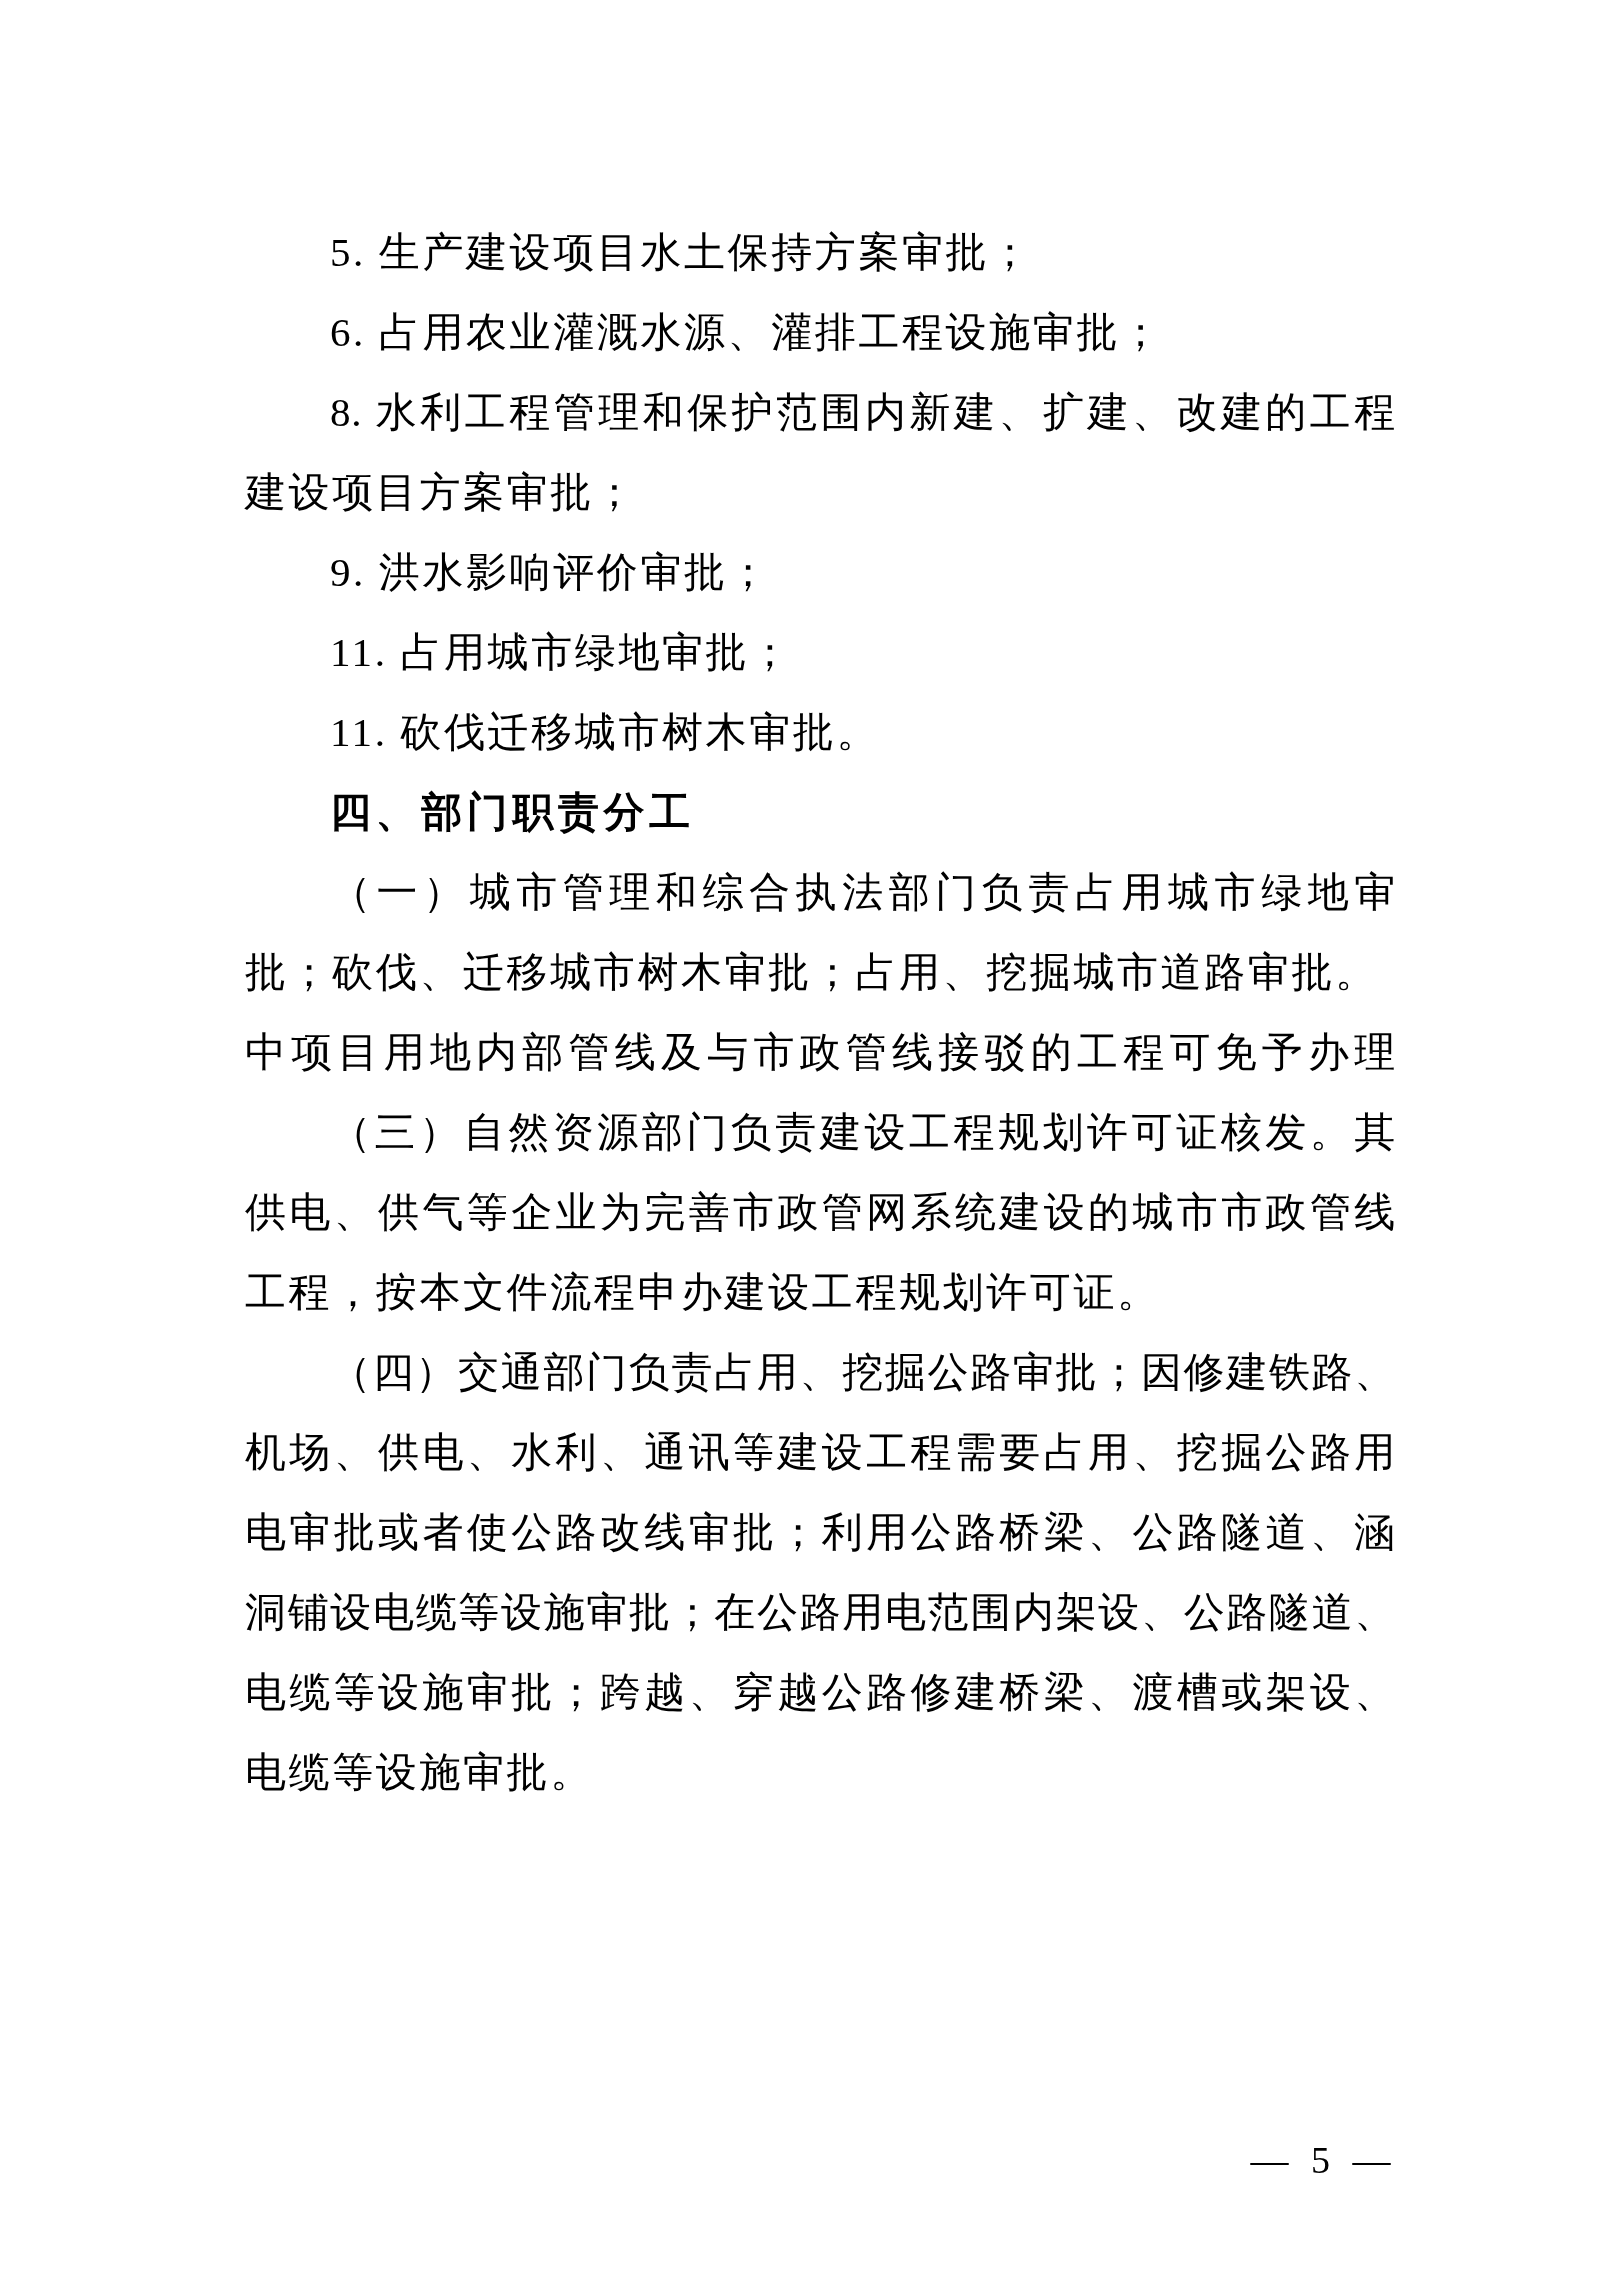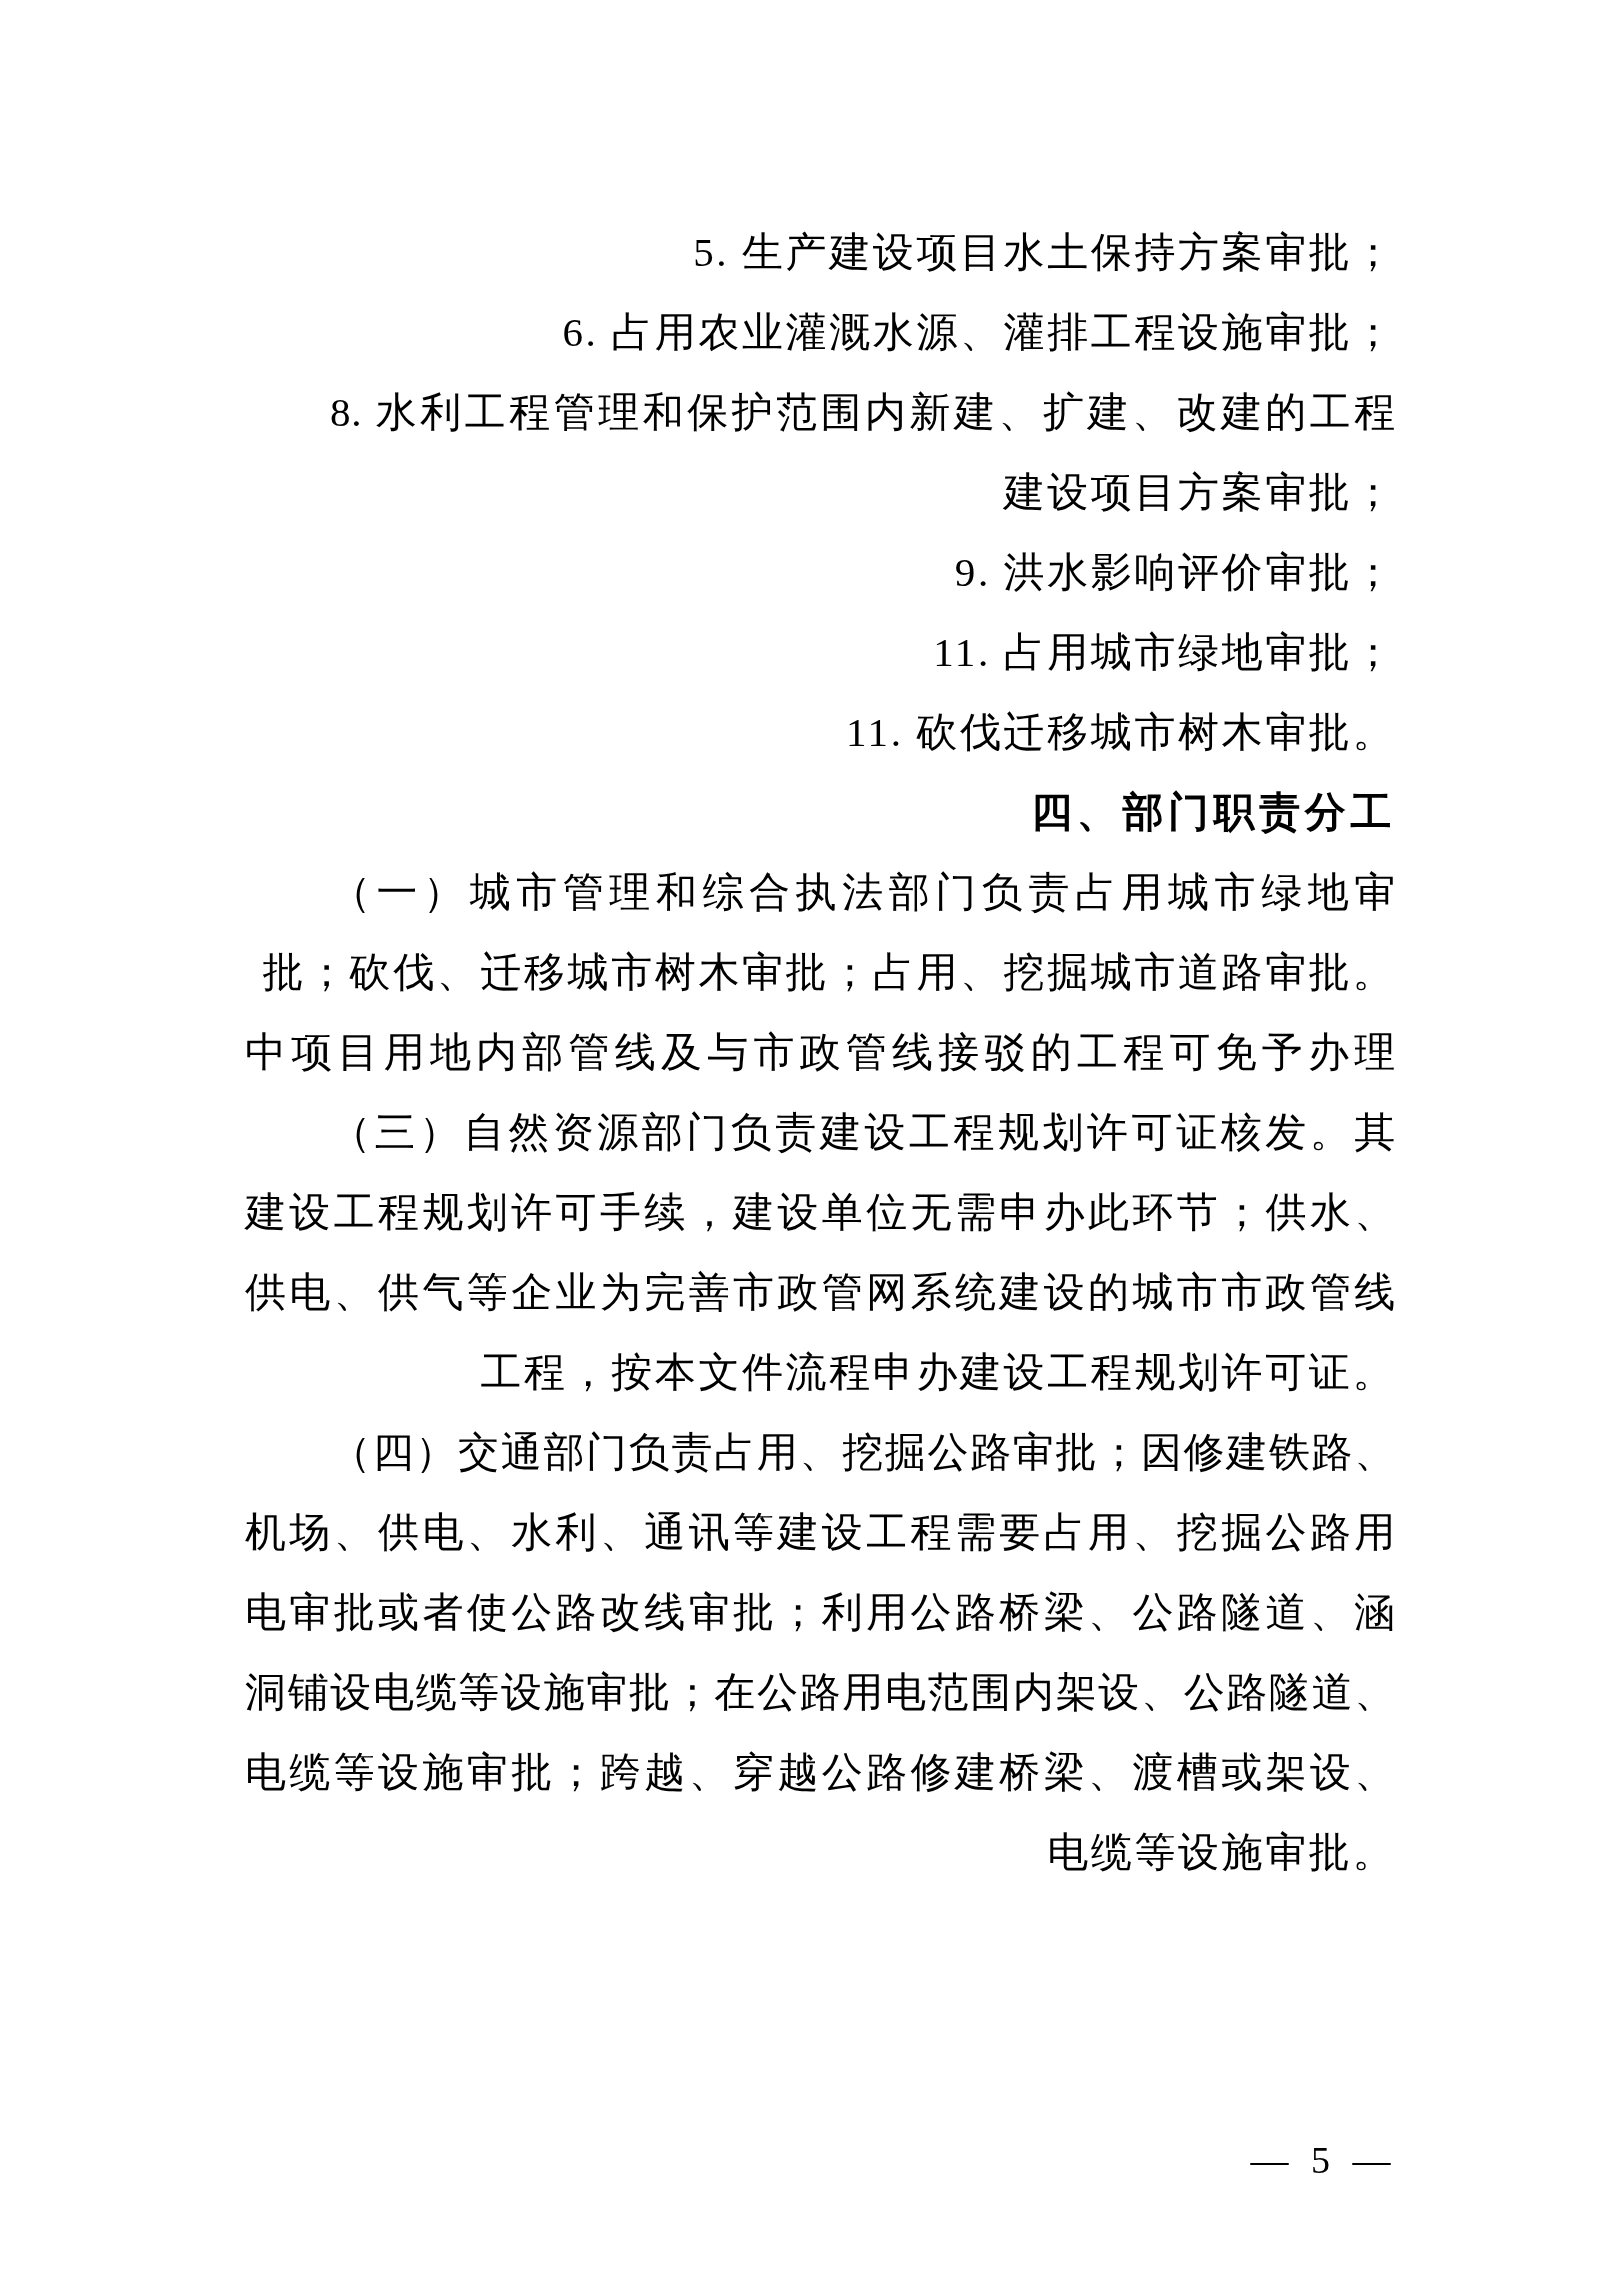--- a/index.html
+++ b/index.html
@@ -23,21 +23,21 @@
     width: 1151px;
   }
   .ln {
     margin: 0;
     padding: 0;
     height: 80px;
     line-height: 80px;
     font-size: 41px;
     letter-spacing: 2.6px;
     white-space: nowrap;
-    text-align: right;
+    text-align: left;
   }
   .ln.fill {
     white-space: normal;
     text-align: justify;
     text-align-last: justify;
     letter-spacing: 0.7px;
   }
   .ln.ind {
     padding-left: 85px;
   }
@@ -67,21 +67,20 @@
     <p class="ln ind fill">8. 水利工程管理和保护范围内新建、扩建、改建的工程</p>
     <p class="ln">建设项目方案审批；</p>
     <p class="ln ind">9. 洪水影响评价审批；</p>
     <p class="ln ind">11. 占用城市绿地审批；</p>
     <p class="ln ind">11. 砍伐迁移城市树木审批。</p>
     <p class="ln ind hd">四、部门职责分工</p>
     <p class="ln ind fill">（一）城市管理和综合执法部门负责占用城市绿地审</p>
     <p class="ln">批；砍伐、迁移城市树木审批；占用、挖掘城市道路审批。</p>
     <p class="ln fill">中项目用地内部管线及与市政管线接驳的工程可免予办理</p>
     <p class="ln ind fill">（三）自然资源部门负责建设工程规划许可证核发。其</p>
-    <p class="ln fill">建设工程规划许可手续，建设单位无需申办此环节；供水、</p>
     <p class="ln fill">供电、供气等企业为完善市政管网系统建设的城市市政管线</p>
     <p class="ln">工程，按本文件流程申办建设工程规划许可证。</p>
     <p class="ln ind fill">（四）交通部门负责占用、挖掘公路审批；因修建铁路、</p>
     <p class="ln fill">机场、供电、水利、通讯等建设工程需要占用、挖掘公路用</p>
     <p class="ln fill">电审批或者使公路改线审批；利用公路桥梁、公路隧道、涵</p>
     <p class="ln fill">洞铺设电缆等设施审批；在公路用电范围内架设、公路隧道、</p>
     <p class="ln fill">电缆等设施审批；跨越、穿越公路修建桥梁、渡槽或架设、</p>
     <p class="ln">电缆等设施审批。</p>
   </div>
   <div class="page-number">— 5 —</div>

